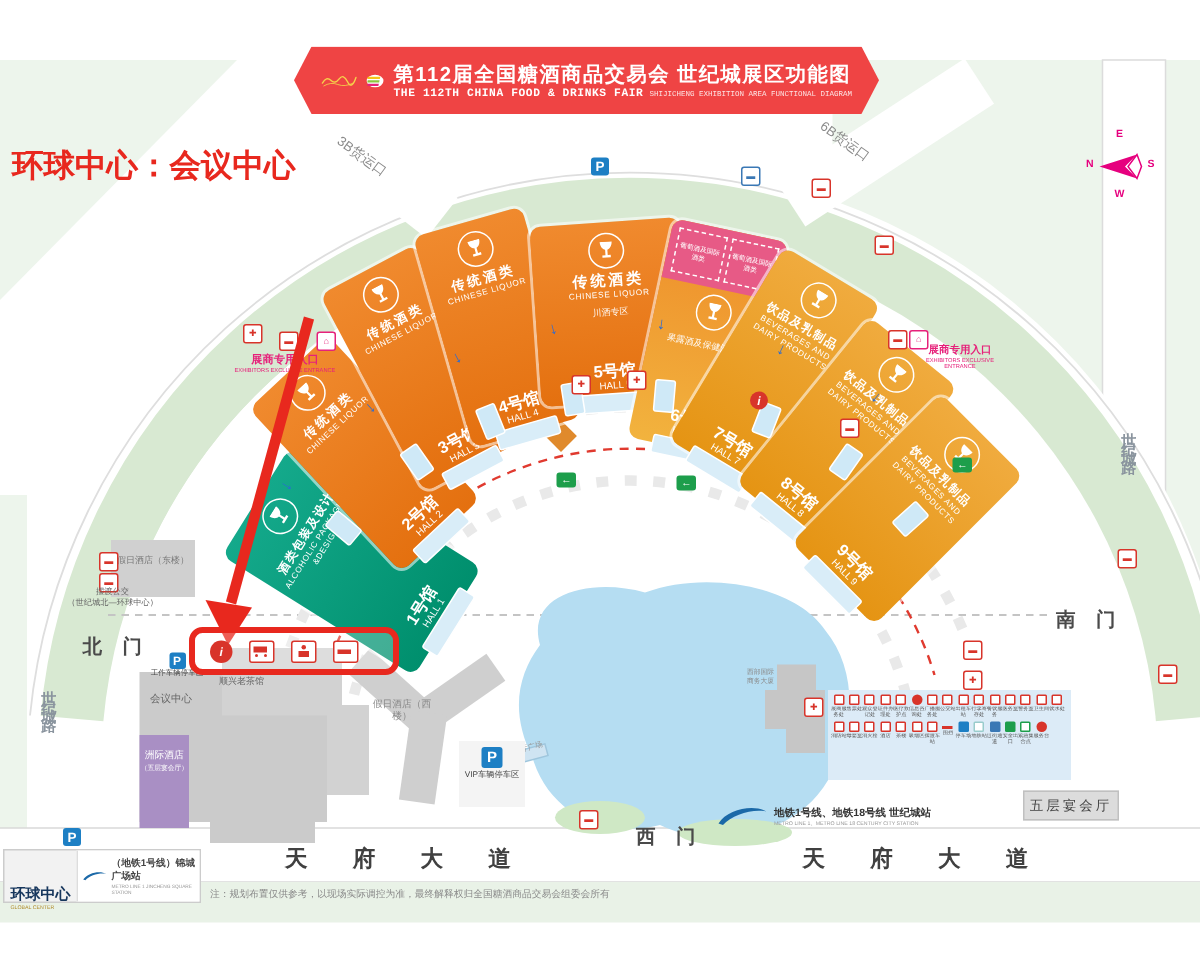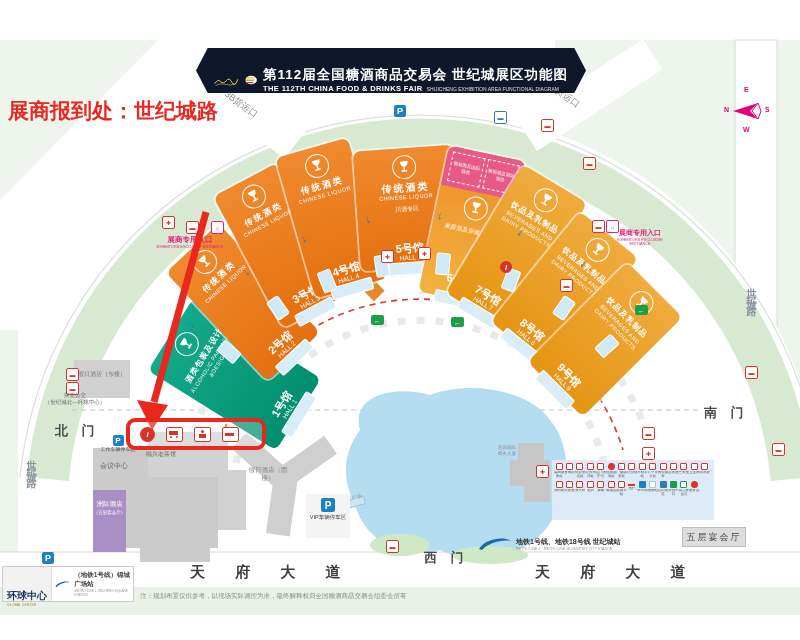--- a/index.html
+++ b/index.html
@@ -1,23 +1,23 @@
 <!DOCTYPE html>
 <html><head>
 <meta charset="utf-8">
 <style>
   html,body{margin:0;padding:0;}
   body{width:800px;height:640px;position:relative;overflow:hidden;background:#fff;
        font-family:"Liberation Sans","DejaVu Sans",sans-serif;}
   .abs{position:absolute;}
   svg{display:block;}
   
-  .banner{left:196px;top:48px;width:390px;height:45px;background:#0f172a;color:#fff;
+  .banner{left:196px;top:31px;width:390px;height:45px;background:#ef4444;color:#fff;
           clip-path:polygon(3% 0,97% 0,100% 50%,97% 100%,3% 100%,0 50%);
-          display:flex;align-items:flex-end;gap:6px;padding:0 18px;box-sizing:border-box;z-index:50;}
+          display:flex;align-items:center;gap:6px;padding:0 18px;box-sizing:border-box;z-index:50;}
   .b-title{font-size:13.5px;font-weight:bold;letter-spacing:1px;white-space:nowrap;}
   .b-en{font-size:7.5px;font-weight:bold;letter-spacing:.4px;white-space:nowrap;}
   .b-sub{font-size:5px;opacity:.85;white-space:nowrap;margin-left:4px;}
   
   .anno{left:8px;top:96px;width:300px;color:#e8281e;font-weight:bold;z-index:45;line-height:29px;font-size:21px;}
   
   .hall{position:absolute;border-radius:7px;display:flex;flex-direction:column;align-items:center;
         color:#fff;text-align:center;padding:7px 2px 6px;box-sizing:border-box;z-index:10;
         box-shadow:0 0 0 2px rgba(255,255,255,.55);}
   .h-or{background:linear-gradient(to bottom,#f08a2e,#e4700f);}
@@ -518,21 +518,21 @@
     <path d="M4,18 Q14,12 24,16 T46,14" fill="none" stroke="#f5d34a" stroke-width="1.2" stroke-linecap="round"></path>
   </svg>
   <svg width="26" height="26" viewBox="0 0 26 26">
     <ellipse cx="13" cy="13" rx="12" ry="9" fill="#fff"></ellipse>
     <rect x="4" y="7" width="18" height="3" fill="#f5c518" transform="skewX(-12)"></rect>
     <rect x="5" y="12" width="17" height="3" fill="#8dc63f" transform="skewX(-12)"></rect>
     <rect x="6" y="17" width="16" height="3" fill="#e6217a" transform="skewX(-12)"></rect>
   </svg>
   <div>
     <div class="b-title">第112届全国糖酒商品交易会 世纪城展区功能图</div>
-    <div style="display:flex;align-items:baseline;">
+    <div style="display:flex;align-items:baseline;font-family:Liberation Mono, monospace;">
       <span class="b-en">THE 112TH CHINA FOOD &amp; DRINKS FAIR</span>
       <span class="b-sub">SHIJICHENG EXHIBITION AREA FUNCTIONAL DIAGRAM</span>
     </div>
   </div>
 </div>
 <div class="abs anno">
-  <div>展商报到处：世纪城路</div>
+  <div>环球中心：会议中心</div>
 </div>
 
 </body></html>

